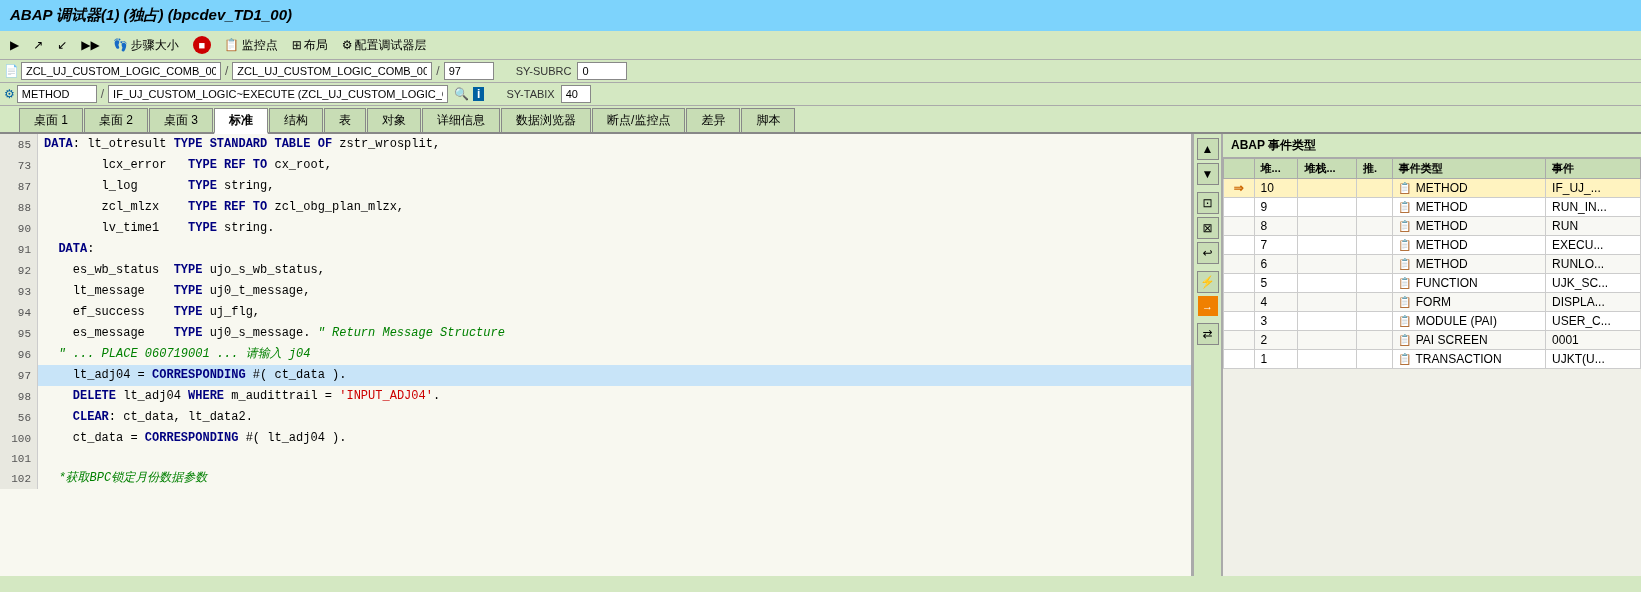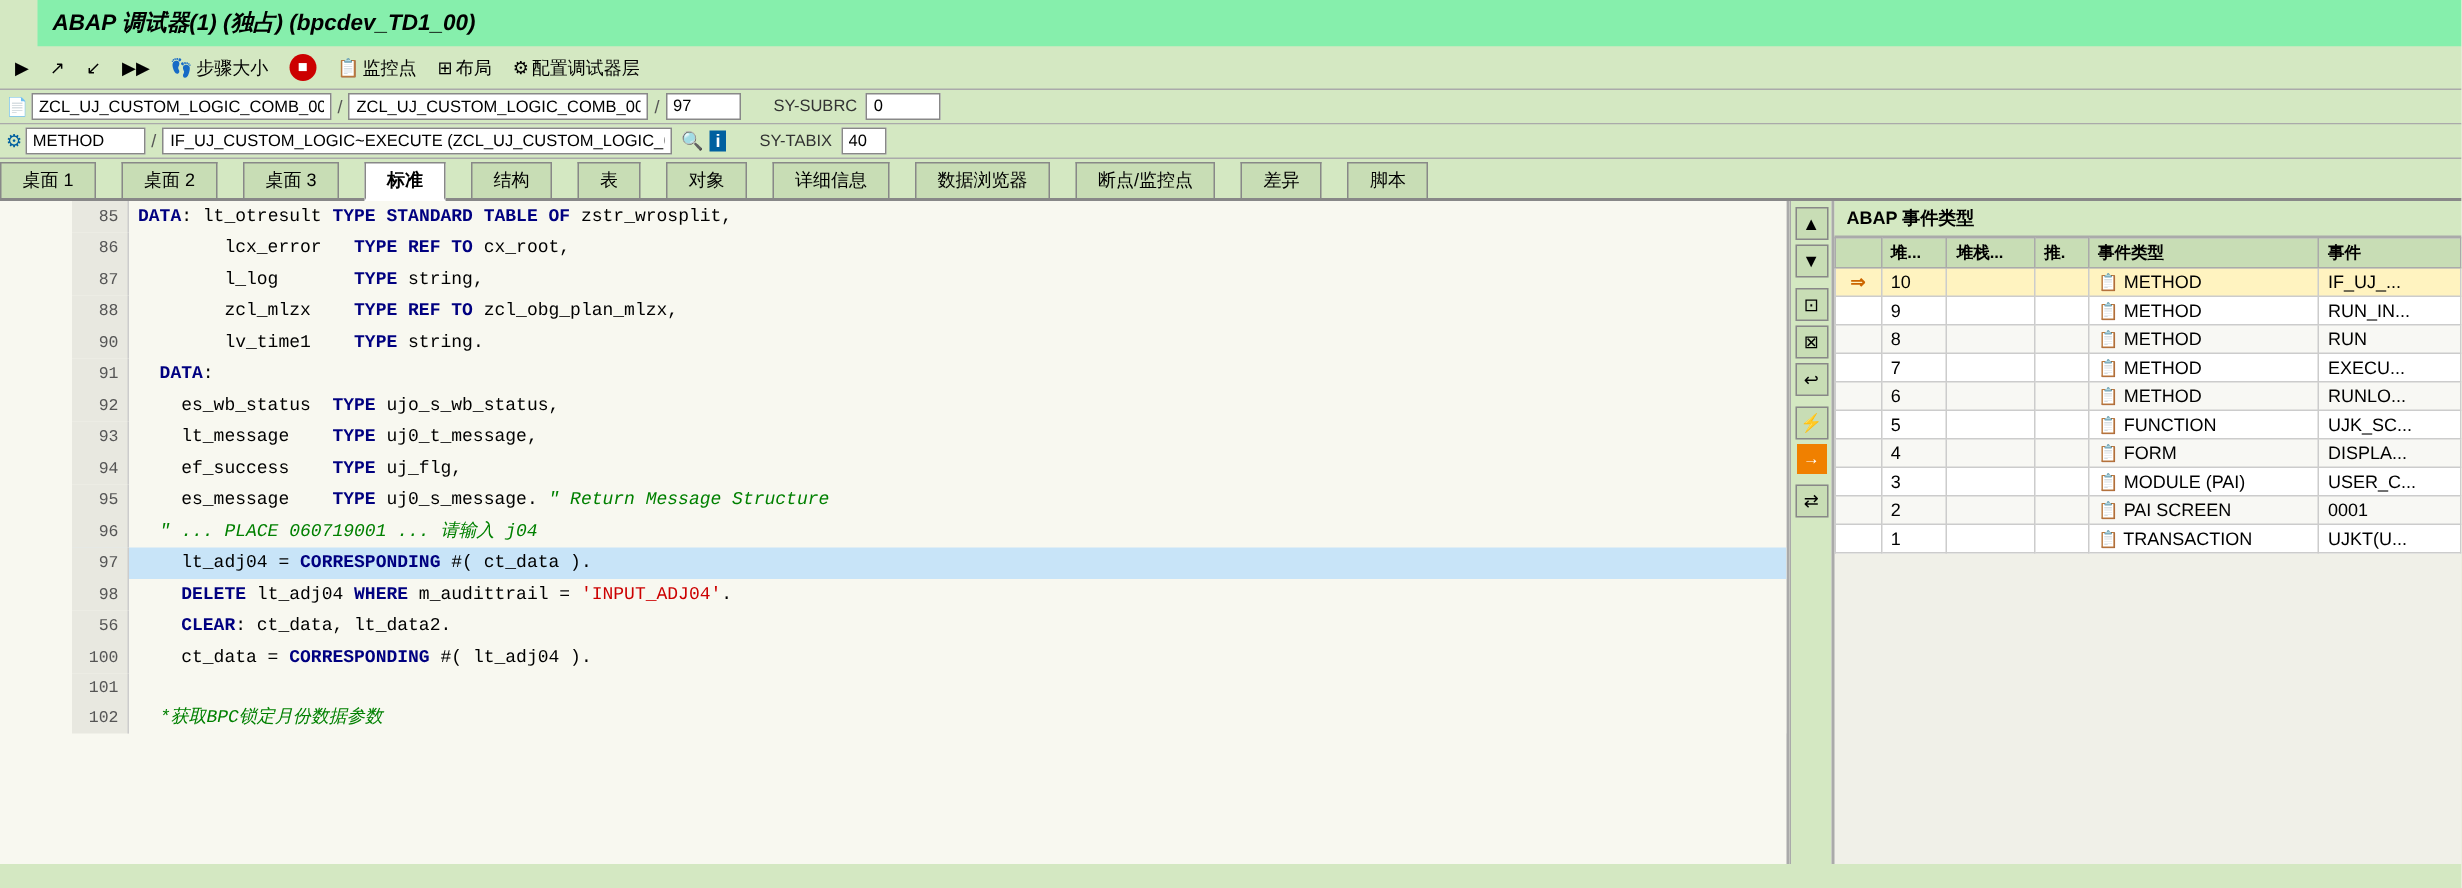--- a/index.html
+++ b/index.html
@@ -6,27 +6,26 @@
     body {
       font-family: Arial, sans-serif;
       font-size: 12px;
       background: #d4e8c2;
       width: 1641px;
       min-height: 592px;
       overflow: hidden;
     }
     
     #title-bar {
-      background: #86efac;
+      background: #7dd3fc;
       padding: 6px 10px;
       font-style: italic;
       font-weight: bold;
       font-size: 15px;
       color: #000;
-      margin-left: 25px;
     }
     
     #toolbar {
       background: #d4e8c2;
       padding: 3px 6px;
       display: flex;
       align-items: center;
       gap: 6px;
       border-bottom: 1px solid #aaa;
     }
@@ -65,23 +64,23 @@
       display: flex;
       align-items: center;
       gap: 2px;
       border-bottom: 1px solid #aaa;
     }
     
     #tab-bar {
       background: #d4e8c2;
       display: flex;
       align-items: flex-end;
-      padding: 2px 0 0;
+      padding: 2px 19px 0;
       border-bottom: 2px solid #888;
-      gap: 17px;
+      gap: 1px;
     }
     .tab {
       padding: 3px 14px;
       background: #c8ddb5;
       border: 1px solid #888;
       border-bottom: none;
       cursor: pointer;
       font-size: 12px;
       color: #000;
     }
@@ -105,21 +104,20 @@
       background: #f8f8f0;
       overflow: hidden;
       position: relative;
       border-right: 2px solid #aaa;
     }
     #code-panel-inner {
       width: 100%;
       height: 100%;
       overflow: hidden;
       position: relative;
-      padding-left: 48px;
     }
     .code-area {
       font-family: 'Courier New', monospace;
       font-size: 12px;
       padding: 0;
       background: #f8f8f0;
     }
     .code-row {
       display: flex;
       align-items: stretch;
@@ -307,21 +305,21 @@
 
   <div id="code-panel">
     <div id="code-panel-inner">
       <div class="code-area" id="code-area">
 
       <div class="code-row">
             <div class="line-num">85</div>
             <div class="code-content"><span class="kw">DATA</span><span class="var">: lt_otresult </span><span class="kw">TYPE</span><span class="var"> </span><span class="kw">STANDARD TABLE OF</span><span class="var"> zstr_wrosplit,</span></div>
           </div>
           <div class="code-row">
-            <div class="line-num">86</div>
+            <div class="line-num">73</div>
             <div class="code-content"><span class="var">        lcx_error   </span><span class="kw">TYPE REF TO</span><span class="var"> cx_root,</span></div>
           </div>
           <div class="code-row">
             <div class="line-num">87</div>
             <div class="code-content"><span class="var">        l_log       </span><span class="kw">TYPE</span><span class="var"> string,</span></div>
           </div>
           <div class="code-row">
             <div class="line-num">88</div>
             <div class="code-content"><span class="var">        zcl_mlzx    </span><span class="kw">TYPE REF TO</span><span class="var"> zcl_obg_plan_mlzx,</span></div>
           </div>

